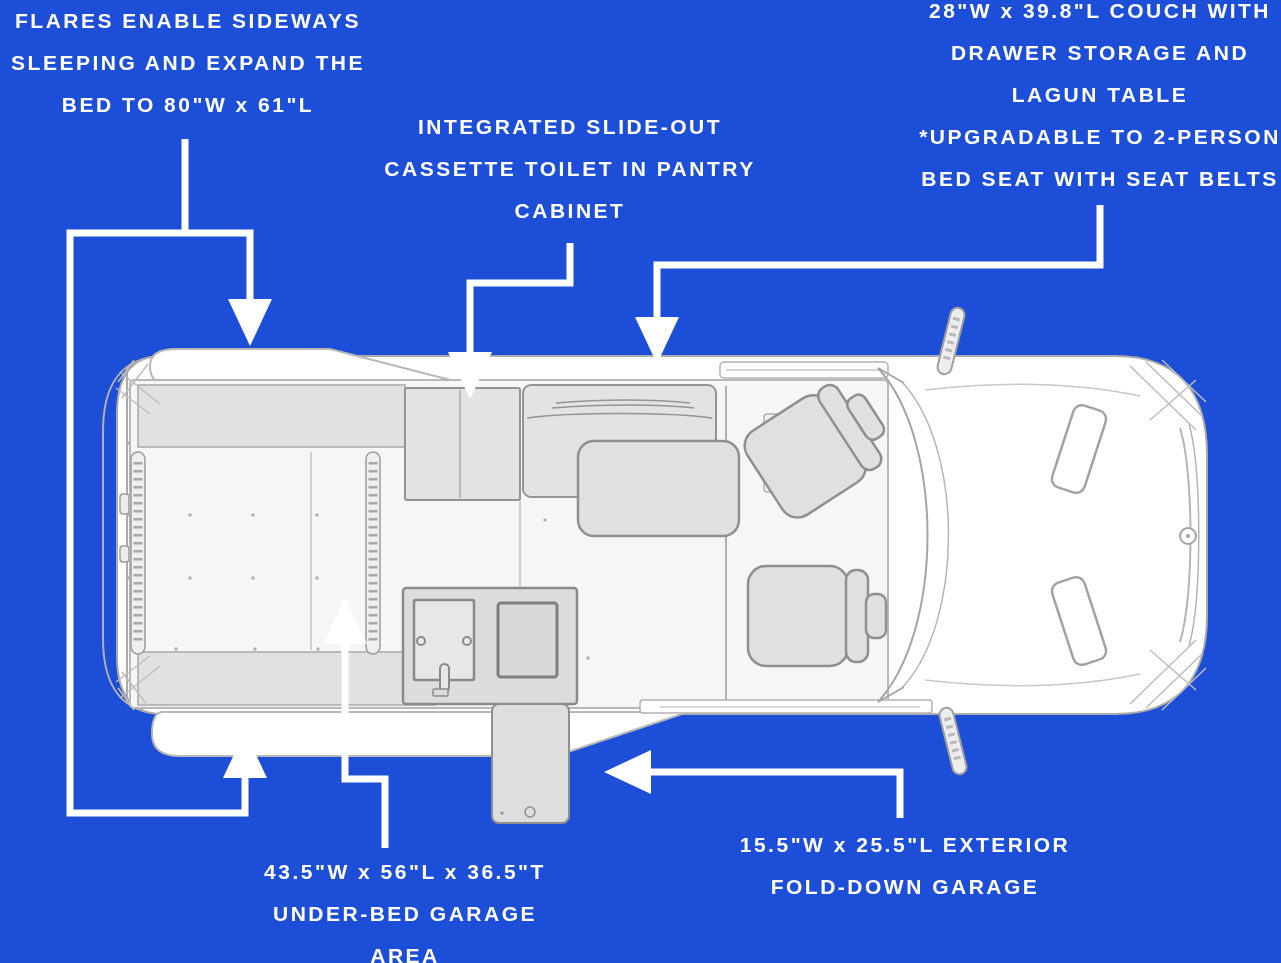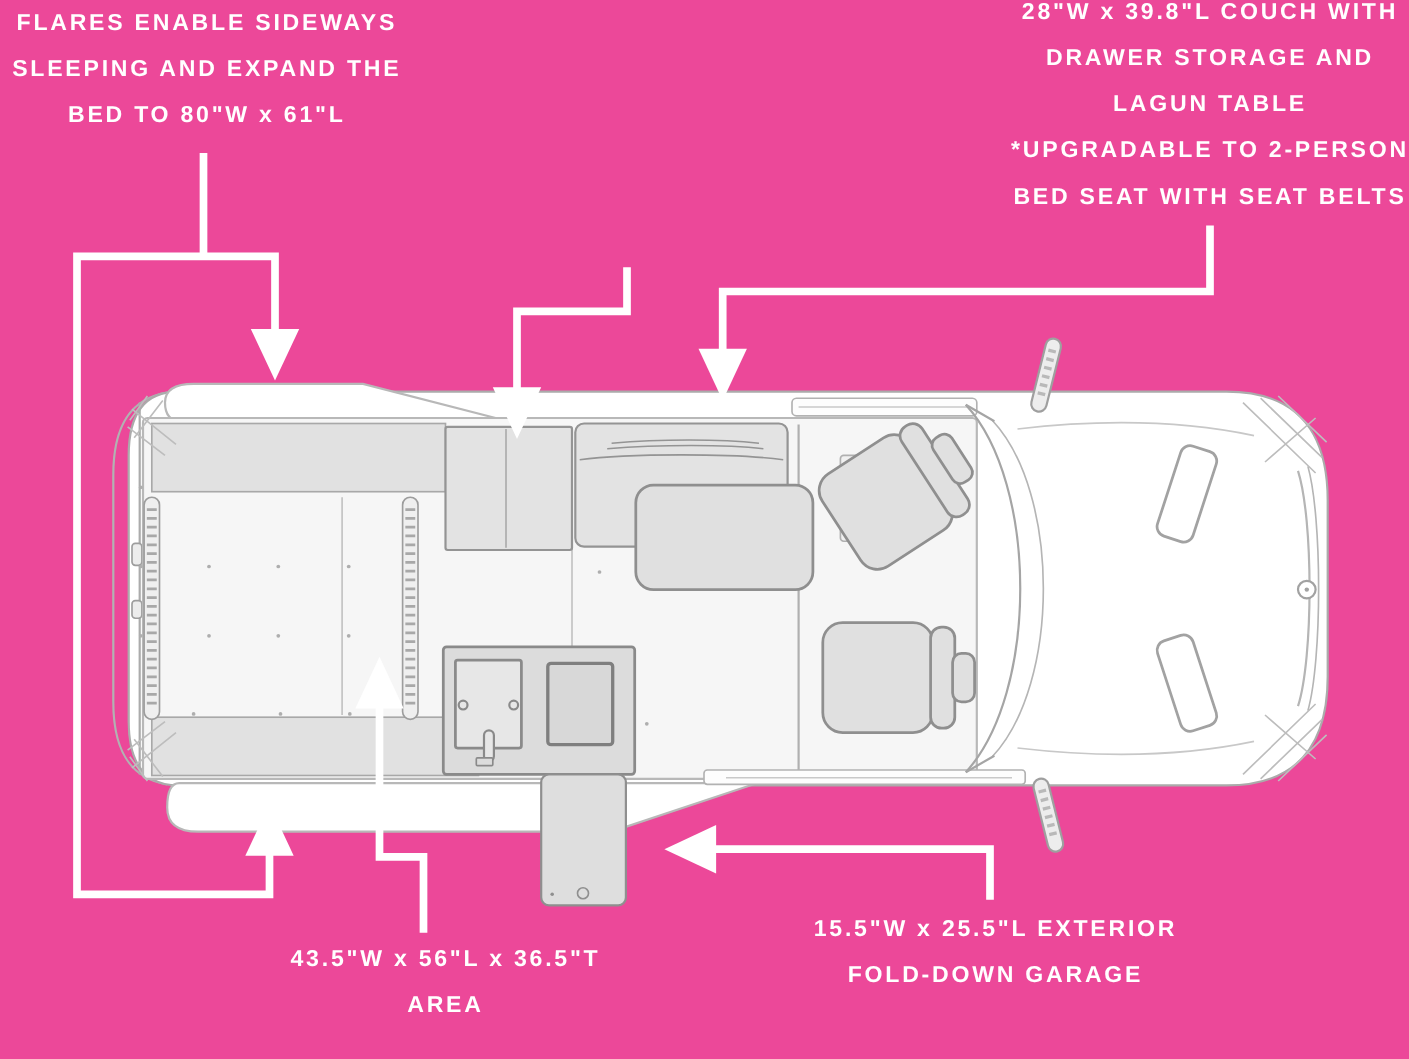--- a/index.html
+++ b/index.html
@@ -1,19 +1,19 @@
 <!DOCTYPE html>
 <html><head>
 <meta charset="utf-8">
 <style>
   html,body{margin:0;padding:0;background:#000;}
   .stage{
     position:relative;
     width:1281px;height:963px;
-    background:#ec4899;
+    background:#1d4ed8;
     overflow:hidden;
     font-family:"Liberation Sans", sans-serif;
   }
   .stage svg{position:absolute;left:0;top:0;}
   .callout{
     position:absolute;
     color:#fff;
     font-weight:700;
     font-size:21px;
     line-height:42px;
@@ -185,31 +185,37 @@
       <polygon points="651,750 651,794 604,772"></polygon>
     </g>
   </svg>
 
   <div class="callout" id="cl-flares">
     <div>FLARES ENABLE SIDEWAYS</div>
     <div>SLEEPING AND EXPAND THE</div>
     <div>BED TO 80"W x 61"L</div>
   </div>
 
+  <div class="callout" id="cl-toilet">
+    <div>INTEGRATED SLIDE-OUT</div>
+    <div>CASSETTE TOILET IN PANTRY</div>
+    <div>CABINET</div>
+  </div>
 
   <div class="callout" id="cl-couch">
     <div>28"W x 39.8"L COUCH WITH</div>
     <div>DRAWER STORAGE AND</div>
     <div>LAGUN TABLE</div>
     <div>*UPGRADABLE TO 2-PERSON</div>
     <div>BED SEAT WITH SEAT BELTS</div>
   </div>
 
   <div class="callout" id="cl-garage">
     <div>43.5"W x 56"L x 36.5"T</div>
+    <div>UNDER-BED GARAGE</div>
     <div>AREA</div>
   </div>
 
   <div class="callout" id="cl-table">
     <div>15.5"W x 25.5"L EXTERIOR</div>
     <div>FOLD-DOWN GARAGE</div>
   </div>
 
 </div>
 

